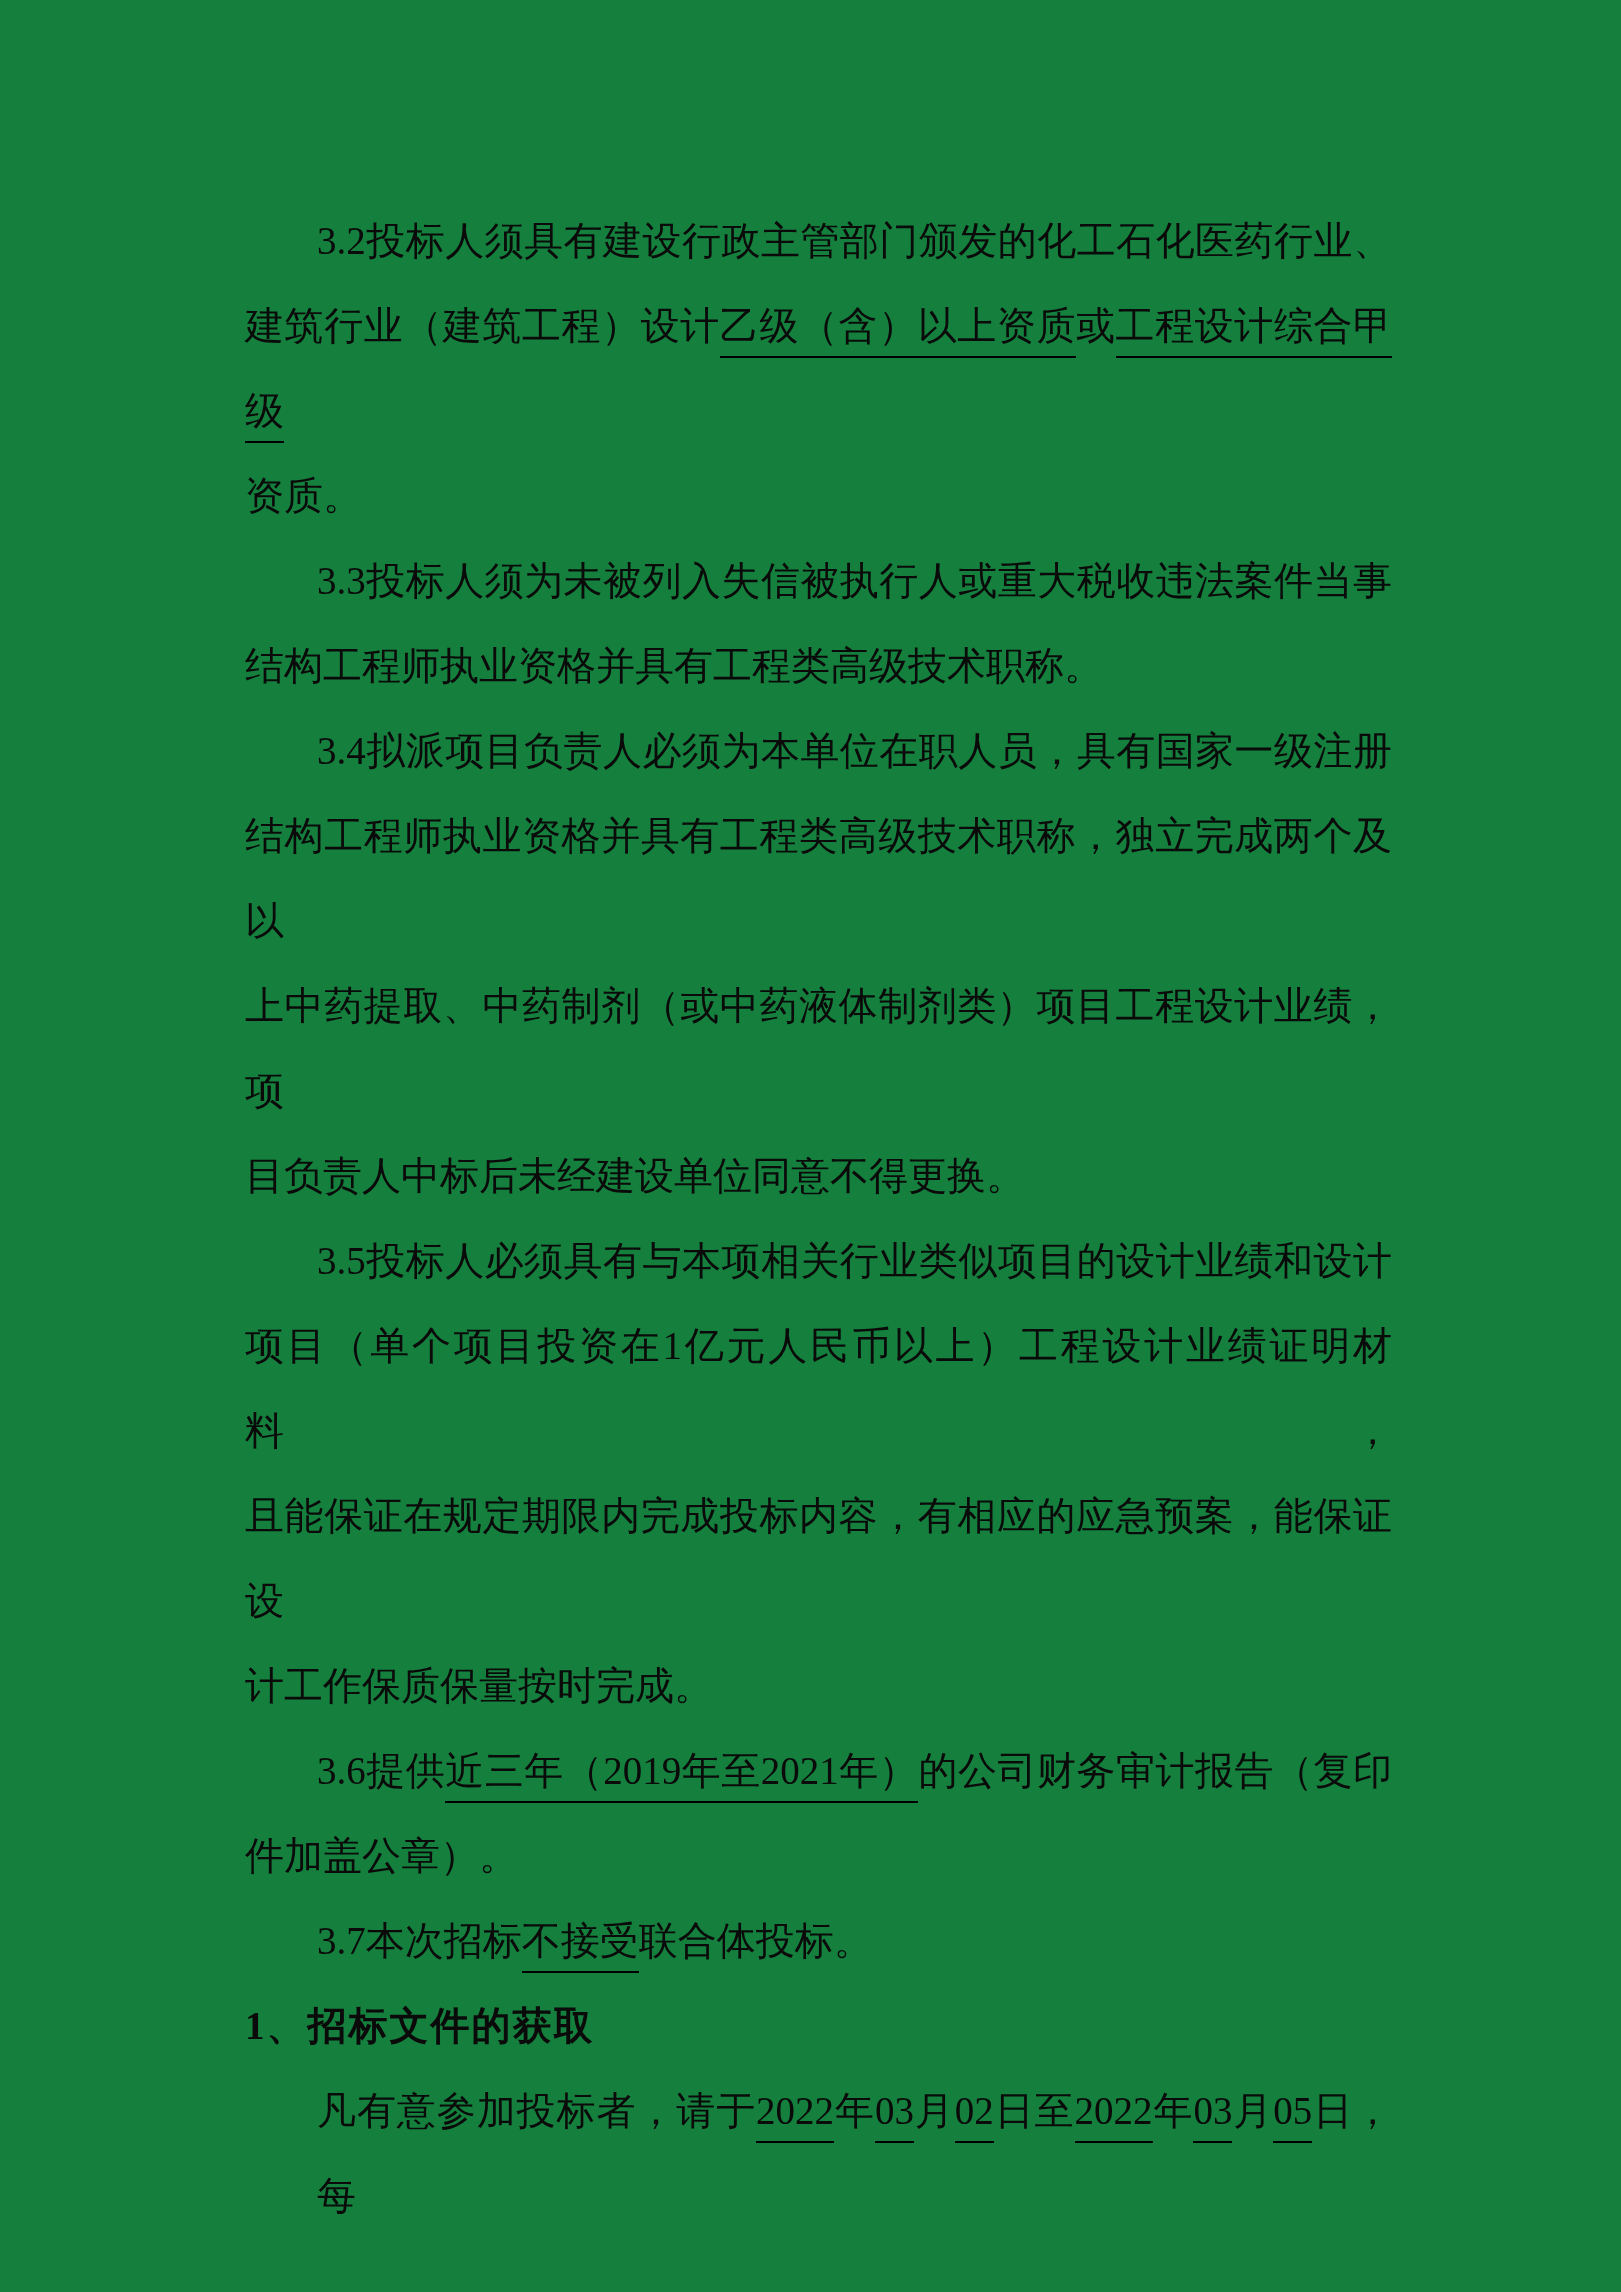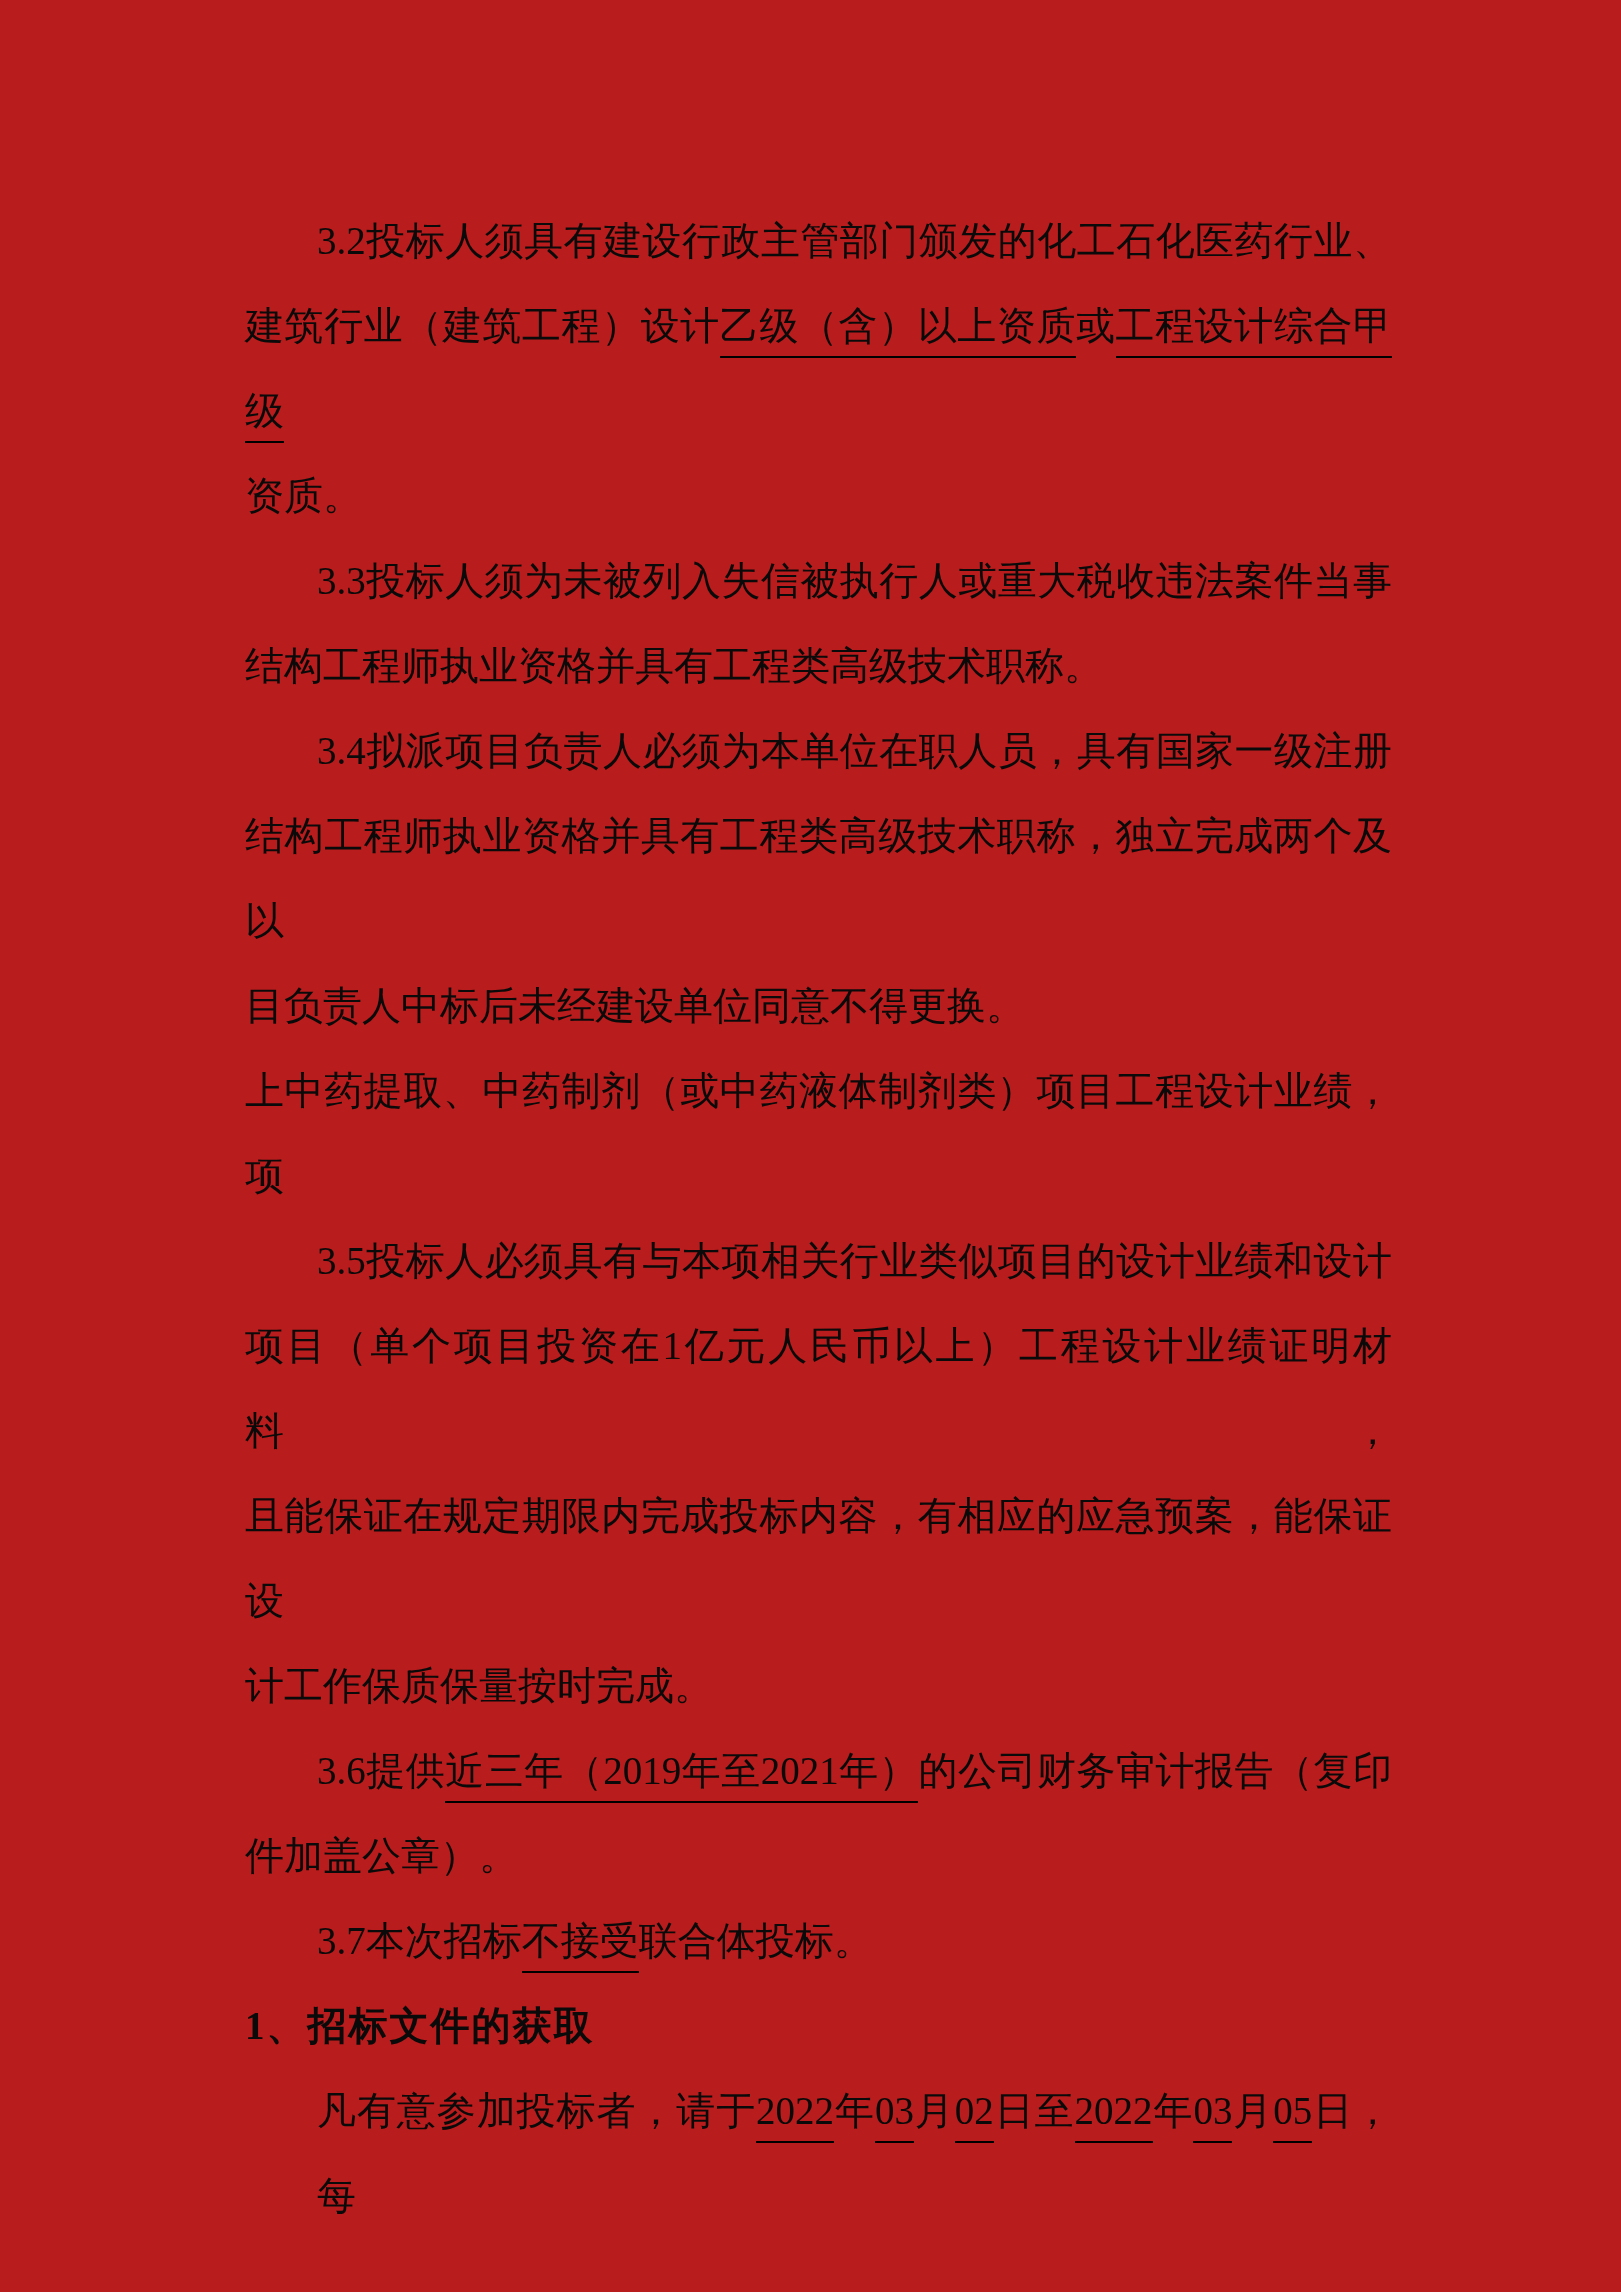--- a/index.html
+++ b/index.html
@@ -2,21 +2,21 @@
 <html><head>
 <meta charset="utf-8">
 <style>
   html,body{margin:0;padding:0;}
   body{
     width:1621px;height:2293px;
     background:#ffffff;color:#0a0a0a;
     font-family:"Liberation Serif","DejaVu Serif",serif;
     position:relative;overflow:hidden;
   }
-  .page{position:absolute;inset:0;background:#b91c1c;}
+  .page{position:absolute;inset:0;background:#15803d;}
   .content{
     position:absolute;left:245px;top:198px;width:1147px;
     font-size:39px;
   }
   .line{line-height:85px;}
   
   .jst{text-align:justify;text-align-last:justify;}
   
   .ind{padding-left:72px;}
   .hd{font-weight:bold;letter-spacing:2px;}
@@ -36,23 +36,23 @@
     <div class="line"><span>资质。</span></div>
 
     <div class="line jst ind"><span>3.3投标人须为未被列入失信被执行人或重大税收违法案件当事</span></div>
 
     <div class="line"><span>结构工程师执业资格并具有工程类高级技术职称。</span></div>
 
     <div class="line jst ind"><span>3.4拟派项目负责人必须为本单位在职人员，具有国家一级注册</span></div>
 
     <div class="line jst"><span>结构工程师执业资格并具有工程类高级技术职称，独立完成两个及以</span></div>
 
+    <div class="line jst"><span>上中药提取、中药制剂（或中药液体制剂类）项目工程设计业绩，项</span></div>
+
     <div class="line"><span>目负责人中标后未经建设单位同意不得更换。</span></div>
-
-    <div class="line jst"><span>上中药提取、中药制剂（或中药液体制剂类）项目工程设计业绩，项</span></div>
 
     <div class="line jst ind"><span>3.5投标人必须具有与本项相关行业类似项目的设计业绩和设计</span></div>
 
 
     <div class="line jst"><span>项目（单个项目投资在1亿元人民币以上）工程设计业绩证明材料，</span></div>
 
     <div class="line jst"><span>且能保证在规定期限内完成投标内容，有相应的应急预案，能保证设</span></div>
 
     <div class="line"><span>计工作保质保量按时完成。</span></div>
 

